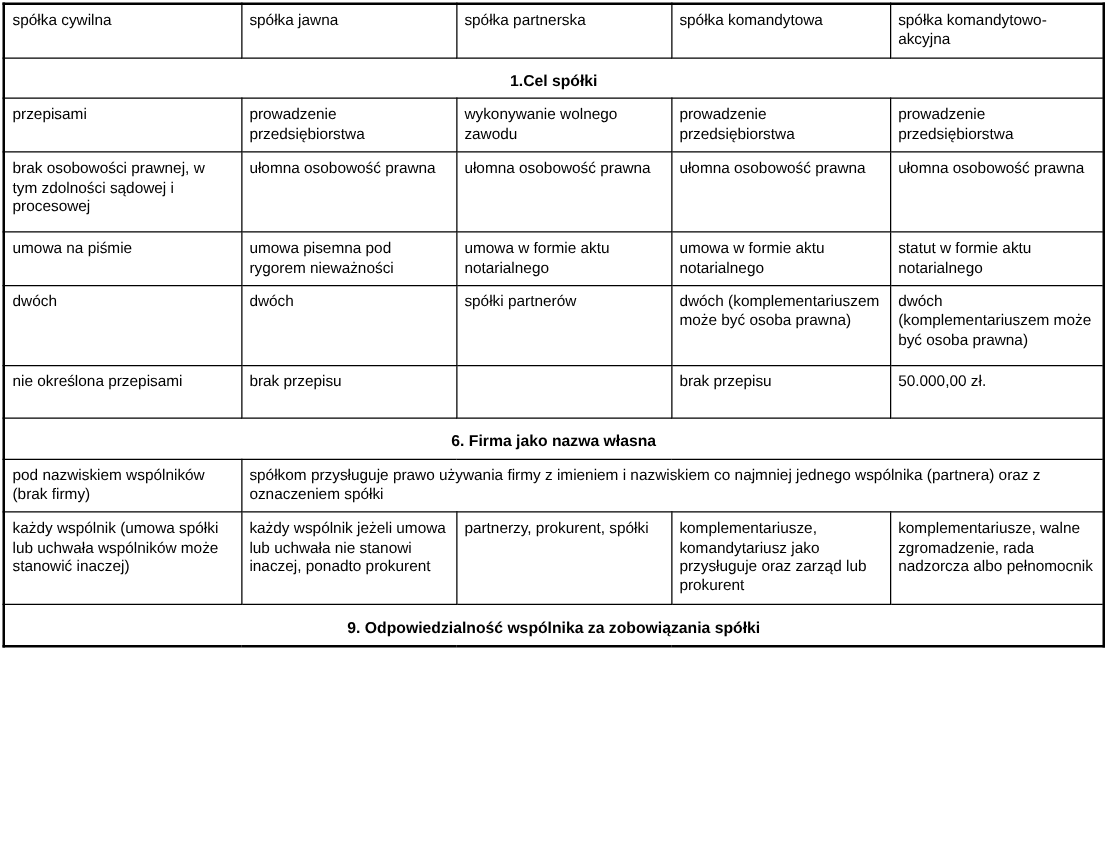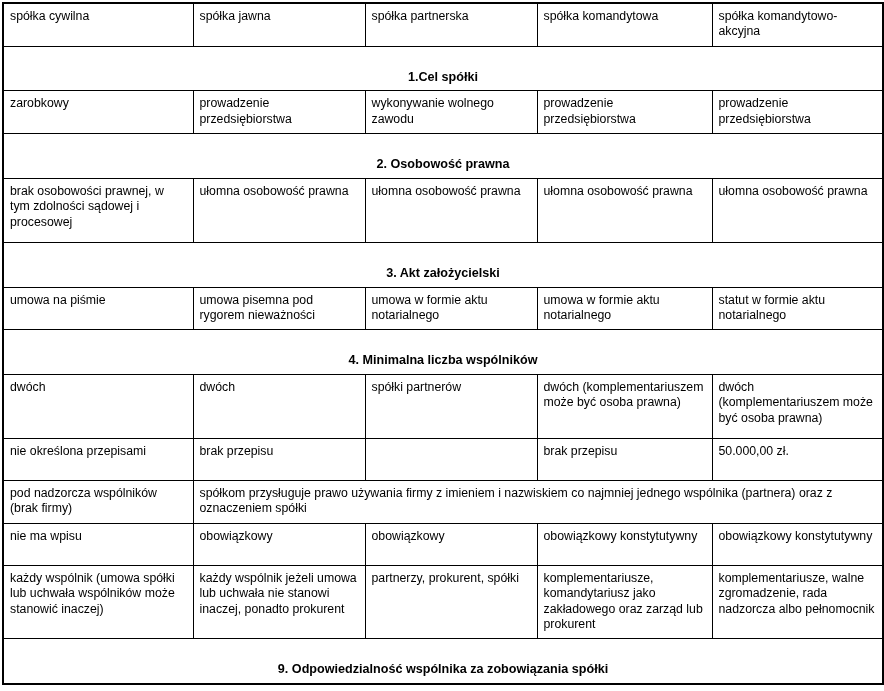--- a/index.html
+++ b/index.html
@@ -38,21 +38,21 @@
     text-align: center;
     font-weight: bold;
     vertical-align: middle;
     padding-top: 8px;
     padding-bottom: 8px;
     font-size: 12.6px;
   }
   tr.section td {
     text-align: center;
     font-weight: bold;
-    padding-top: 23px;
+    padding-top: 11px;
     padding-bottom: 5px;
     font-size: 12.6px;
   }
   col.c1 { width: 190px; }
   col.c2 { width: 172px; }
   col.c3 { width: 172px; }
   col.c4 { width: 175px; }
   col.c5 { width: 171px; }
   td.body-cell { height: 30px; }
   tr.tall td { height: 52px; }
@@ -77,86 +77,73 @@
         <th>spółka komandytowa</th>
         <th>spółka komandytowo-akcyjna</th>
       </tr>
     </thead>
     <tbody>
 
       <tr class="section">
         <td colspan="5">1.Cel spółki</td>
       </tr>
       <tr>
-        <td class="body-cell">zarobkowy</td>
+        <td class="body-cell">przepisami</td>
         <td class="body-cell">prowadzenie przedsiębiorstwa</td>
         <td class="body-cell">wykonywanie wolnego zawodu</td>
         <td class="body-cell">prowadzenie przedsiębiorstwa</td>
         <td class="body-cell">prowadzenie przedsiębiorstwa</td>
       </tr>
 
-      <tr class="section">
-        <td colspan="5">2. Osobowość prawna</td>
-      </tr>
       <tr class="tall">
         <td class="body-cell">brak osobowości prawnej, w tym zdolności sądowej i procesowej</td>
         <td class="body-cell">ułomna osobowość prawna</td>
         <td class="body-cell">ułomna osobowość prawna</td>
         <td class="body-cell">ułomna osobowość prawna</td>
         <td class="body-cell">ułomna osobowość prawna</td>
       </tr>
 
-      <tr class="section">
-        <td colspan="5">3. Akt założycielski</td>
-      </tr>
       <tr>
         <td class="body-cell">umowa na piśmie</td>
         <td class="body-cell">umowa pisemna pod rygorem nieważności</td>
         <td class="body-cell">umowa w formie aktu notarialnego</td>
         <td class="body-cell">umowa w formie aktu notarialnego</td>
         <td class="body-cell">statut w formie aktu notarialnego</td>
       </tr>
 
-      <tr class="section">
-        <td colspan="5">4. Minimalna liczba wspólników</td>
-      </tr>
       <tr class="tall">
         <td class="body-cell">dwóch</td>
         <td class="body-cell">dwóch</td>
         <td class="body-cell">spółki partnerów</td>
         <td class="body-cell">dwóch (komplementariuszem może być osoba prawna)</td>
         <td class="body-cell">dwóch (komplementariuszem może być osoba prawna)</td>
       </tr>
 
       <tr>
         <td class="body-cell">nie określona przepisami</td>
         <td class="body-cell">brak przepisu</td>
         <td class="body-cell"></td>
         <td class="body-cell">brak przepisu</td>
         <td class="body-cell">50.000,00 zł.</td>
       </tr>
 
+      <tr class="section">
+        <td colspan="5">6. Firma jako nazwa własna</td>
+      </tr>
       <tr>
-        <td class="body-cell">pod nadzorcza wspólników (brak firmy)</td>
+        <td class="body-cell">pod nazwiskiem wspólników (brak firmy)</td>
         <td class="body-cell" colspan="4">spółkom przysługuje prawo używania firmy z imieniem i nazwiskiem co najmniej jednego wspólnika (partnera) oraz z oznaczeniem spółki</td>
       </tr>
 
-      <tr>
-        <td class="body-cell">nie ma wpisu</td>
-        <td class="body-cell">obowiązkowy</td>
-        <td class="body-cell">obowiązkowy</td>
-        <td class="body-cell">obowiązkowy konstytutywny</td>
-        <td class="body-cell">obowiązkowy konstytutywny</td>
-      </tr>
 
       <tr class="tall">
         <td class="body-cell">każdy wspólnik (umowa spółki lub uchwała wspólników może stanowić inaczej)</td>
         <td class="body-cell">każdy wspólnik jeżeli umowa lub uchwała nie stanowi inaczej, ponadto prokurent</td>
         <td class="body-cell">partnerzy, prokurent, spółki</td>
-        <td class="body-cell">komplementariusze, komandytariusz jako zakładowego oraz zarząd lub prokurent</td>
+        <td class="body-cell">komplementariusze, komandytariusz jako przysługuje oraz zarząd lub prokurent</td>
         <td class="body-cell">komplementariusze, walne zgromadzenie, rada nadzorcza albo pełnomocnik</td>
       </tr>
 
       <tr class="section">
         <td colspan="5">9. Odpowiedzialność wspólnika za zobowiązania spółki</td>
       </tr>
 
     </tbody>
   </table>
 </div>

